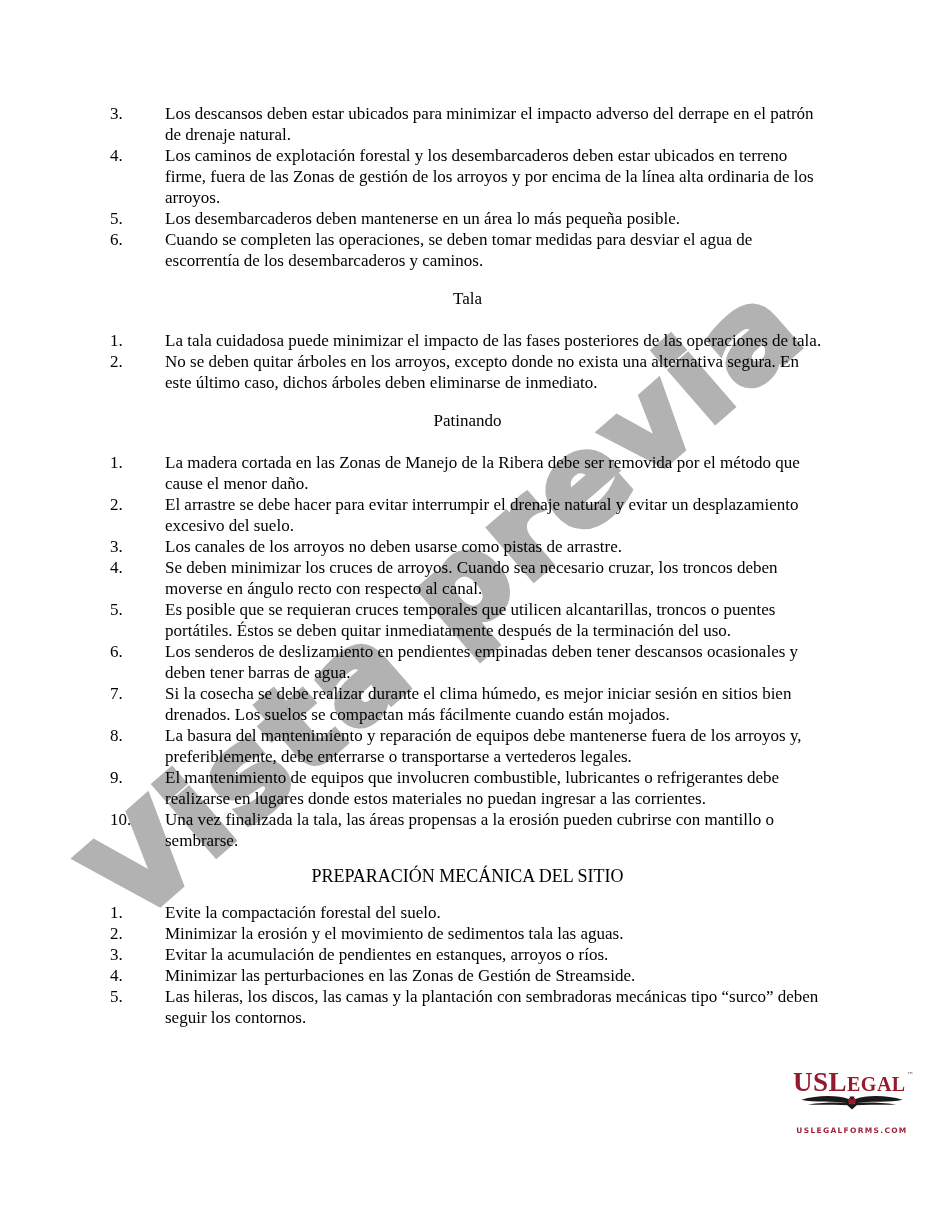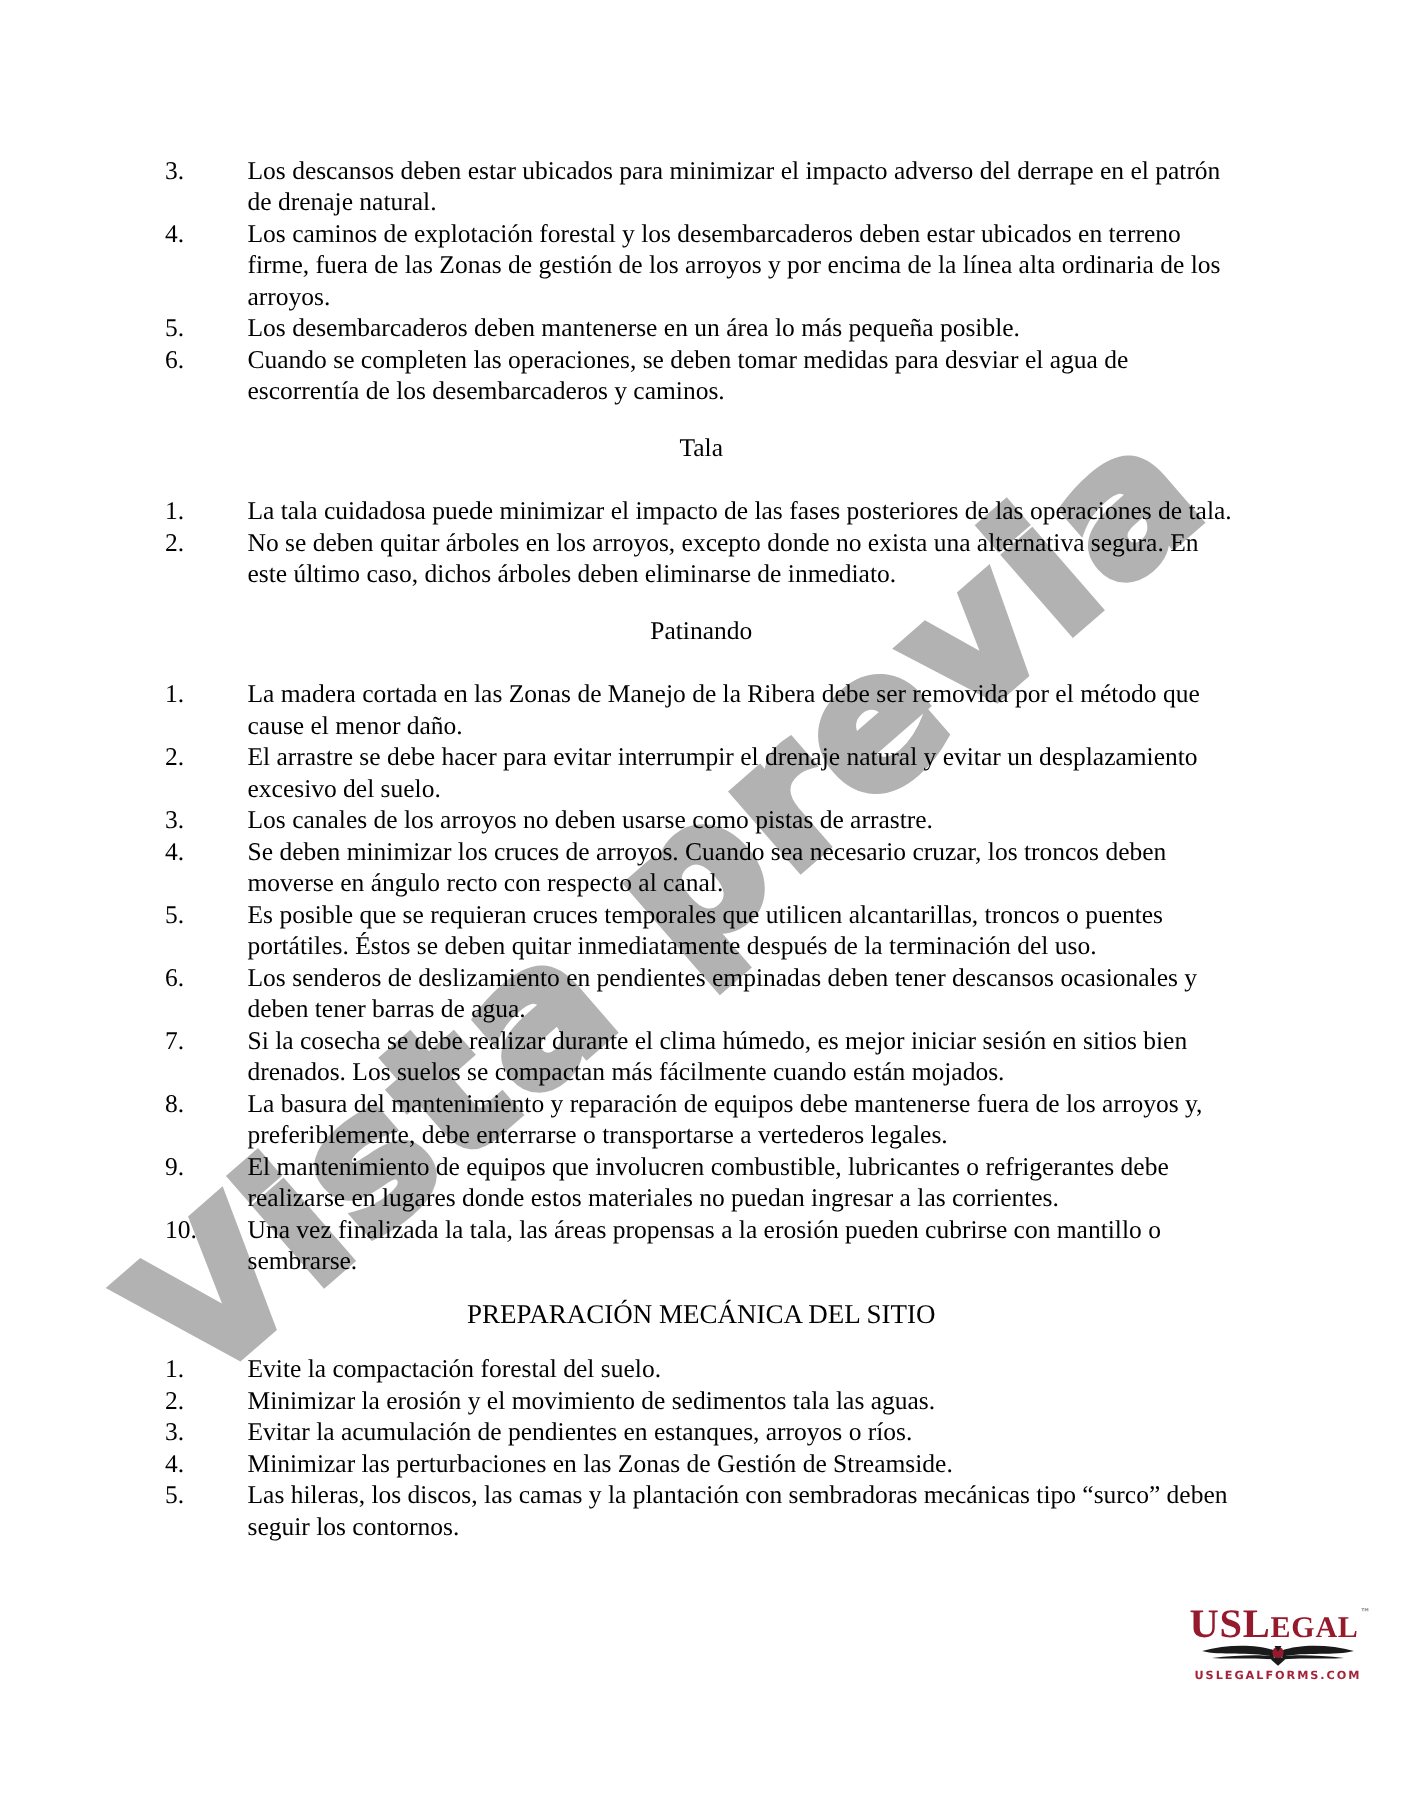--- a/index.html
+++ b/index.html
@@ -80,21 +80,21 @@
     vertical-align: 14px;
     margin-left: 1px;
   }
   .logo-wings { display: block; margin: -2px auto 0 auto; }
   .logo-site {
     font-family: "DejaVu Sans", sans-serif;
     font-weight: bold;
     font-size: 7.5px;
     letter-spacing: 1.3px;
     color: #a3243a;
-    margin-top: 1px;
+    margin-top: 16px;
     white-space: nowrap;
   }
 </style>
 </head>
 <body>
 
 <div class="page">
 
   <div class="watermark">Vista previa</div>
 

